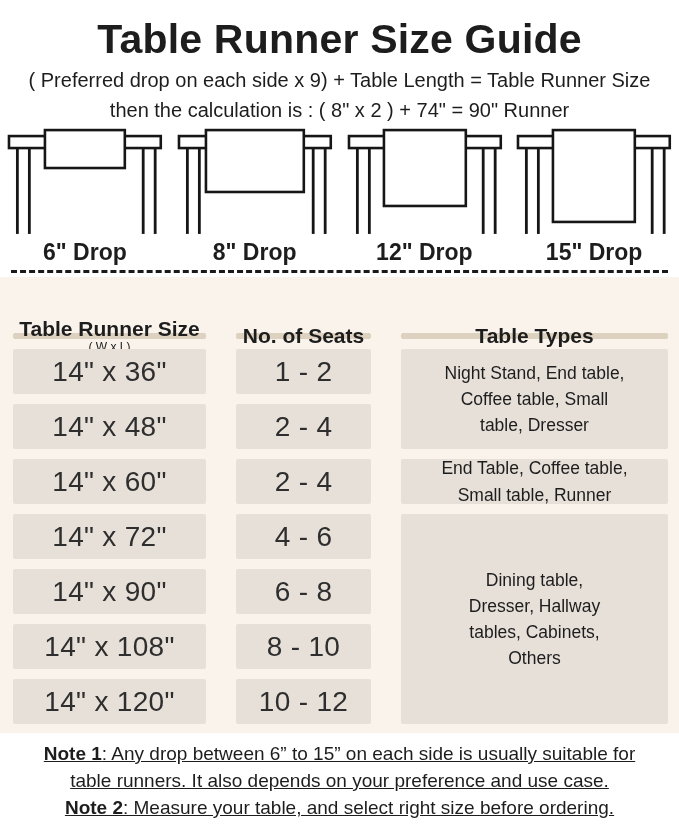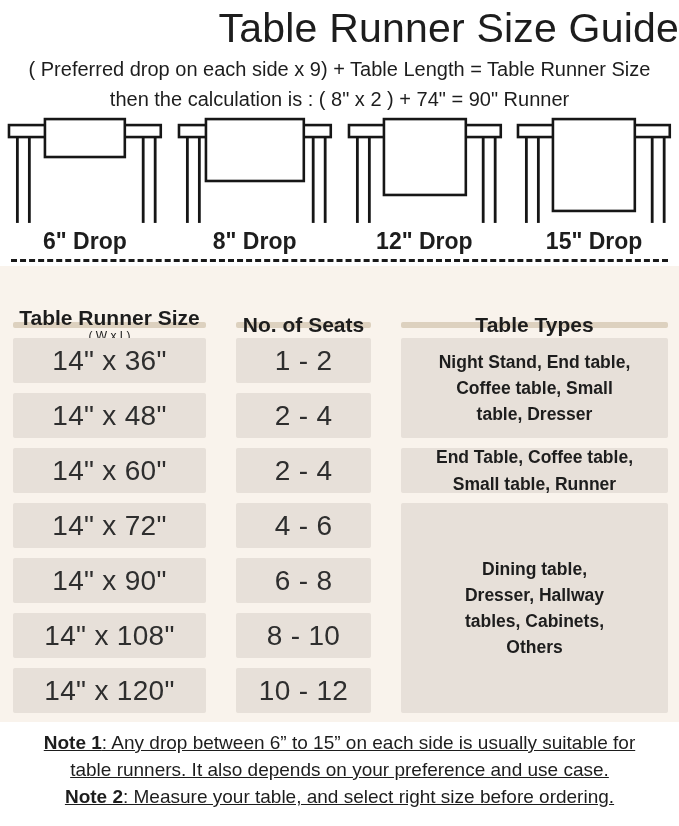--- a/index.html
+++ b/index.html
@@ -12,22 +12,22 @@
   html, body { margin: 0; padding: 0; }
   body {
     width: 679px; height: 826px; overflow: hidden;
     background: #ffffff; color: var(--ink);
     font-family: "Liberation Sans", "DejaVu Sans", sans-serif;
   }
   .page { width: 679px; height: 826px; }
 
   
   .title {
-    margin: 0; padding-top: 5px; text-align: right;
-    font-size: 41px; font-weight: 400; letter-spacing: 0.2px;
+    margin: 0; padding-top: 16px; text-align: center;
+    font-size: 41px; font-weight: 700; letter-spacing: 0.2px;
   }
   .formula { margin: 6px 0 0; text-align: center; font-size: 20px; }
   .ex-line { margin: 7px 0 0; text-align: center; font-size: 20px; }
 
   
   .diagrams {
     display: grid; grid-template-columns: repeat(4, 1fr);
     height: 110px; margin-top: 5px; background: #ffffff;
   }
   .diagram svg { display: block; width: 100%; height: 110px; }
@@ -54,21 +54,21 @@
   }
   .cell {
     display: flex; align-items: center; justify-content: center;
     background: var(--body-cell); border-radius: 2px; text-align: center;
   }
   .hcell { background: var(--header-cell); font-weight: 700; font-size: 21px; line-height: 1.15; margin-top: 46px; }
   .hcell .h-sub { font-weight: 400; font-size: 12px; }
   .hcell.col1 { flex-direction: column; }
   .val-cell { font-size: 28px; color: #2e2e2e; letter-spacing: 0.3px; }
   .type-cell {
-    font-weight: 700; font-size: 17.5px; line-height: 1.5;
+    font-weight: 400; font-size: 17.5px; line-height: 1.5;
     white-space: pre-line;
   }
 
   
   .notes { padding: 8px 4px 0; text-align: center; font-size: 19px; line-height: 1.42; }
   .note { margin: 0; white-space: pre-line; text-decoration: underline; }
   .note b { font-weight: 700; }
 </style>
 </head>
 <body>

